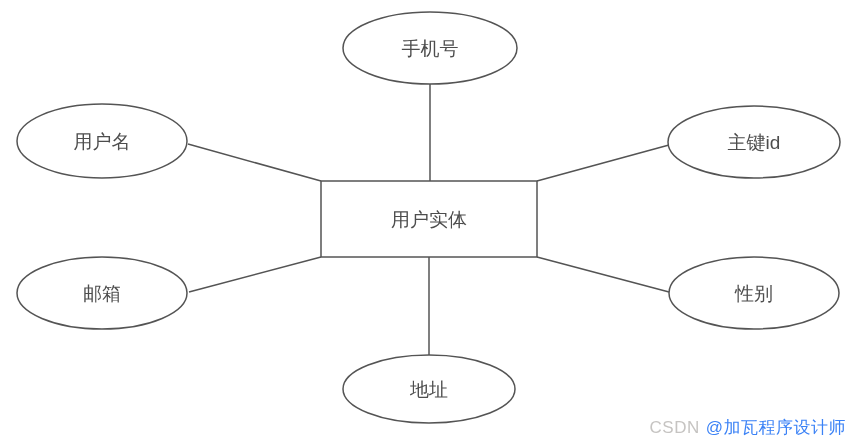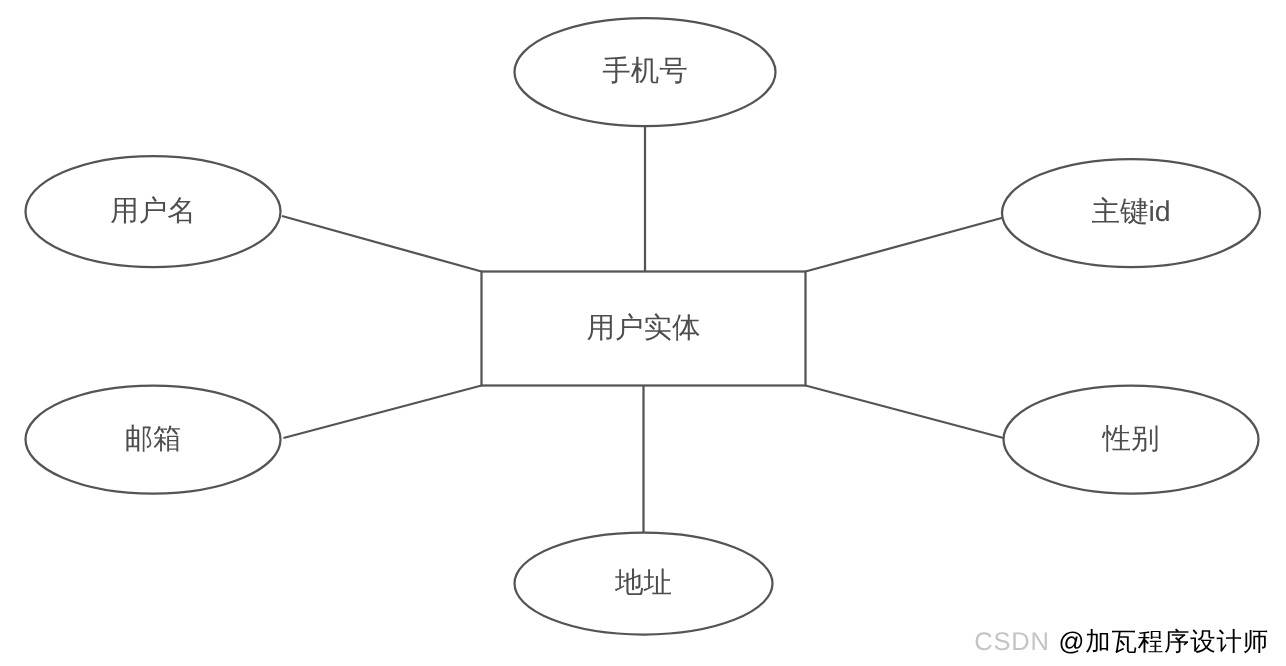--- a/index.html
+++ b/index.html
@@ -68,15 +68,15 @@
     <text class="node-label" x="102" y="293" text-anchor="middle" dominant-baseline="central" fill="#4d4d4d">邮箱</text>
 
     <ellipse cx="754" cy="293" rx="85" ry="36" fill="#ffffff" stroke-width="1.5" stroke="#545454"></ellipse>
     <text class="node-label" x="754" y="293" text-anchor="middle" dominant-baseline="central" fill="#4d4d4d">性别</text>
 
     <ellipse cx="429" cy="389" rx="86" ry="34" fill="#ffffff" stroke-width="1.5" stroke="#545454"></ellipse>
     <text class="node-label" x="429" y="389" text-anchor="middle" dominant-baseline="central" fill="#4d4d4d">地址</text>
   </svg>
 
   <div class="watermark">
-    <span class="brand" style="color: rgb(198, 196, 194);">CSDN</span><span class="author" style="color: #000000;">@加瓦程序设计师</span>
+    <span class="brand" style="color: rgb(198, 196, 194);">CSDN</span><span class="author" style="color: #3b82f6;">@加瓦程序设计师</span>
   </div>
 </div>
 
 </body></html>

